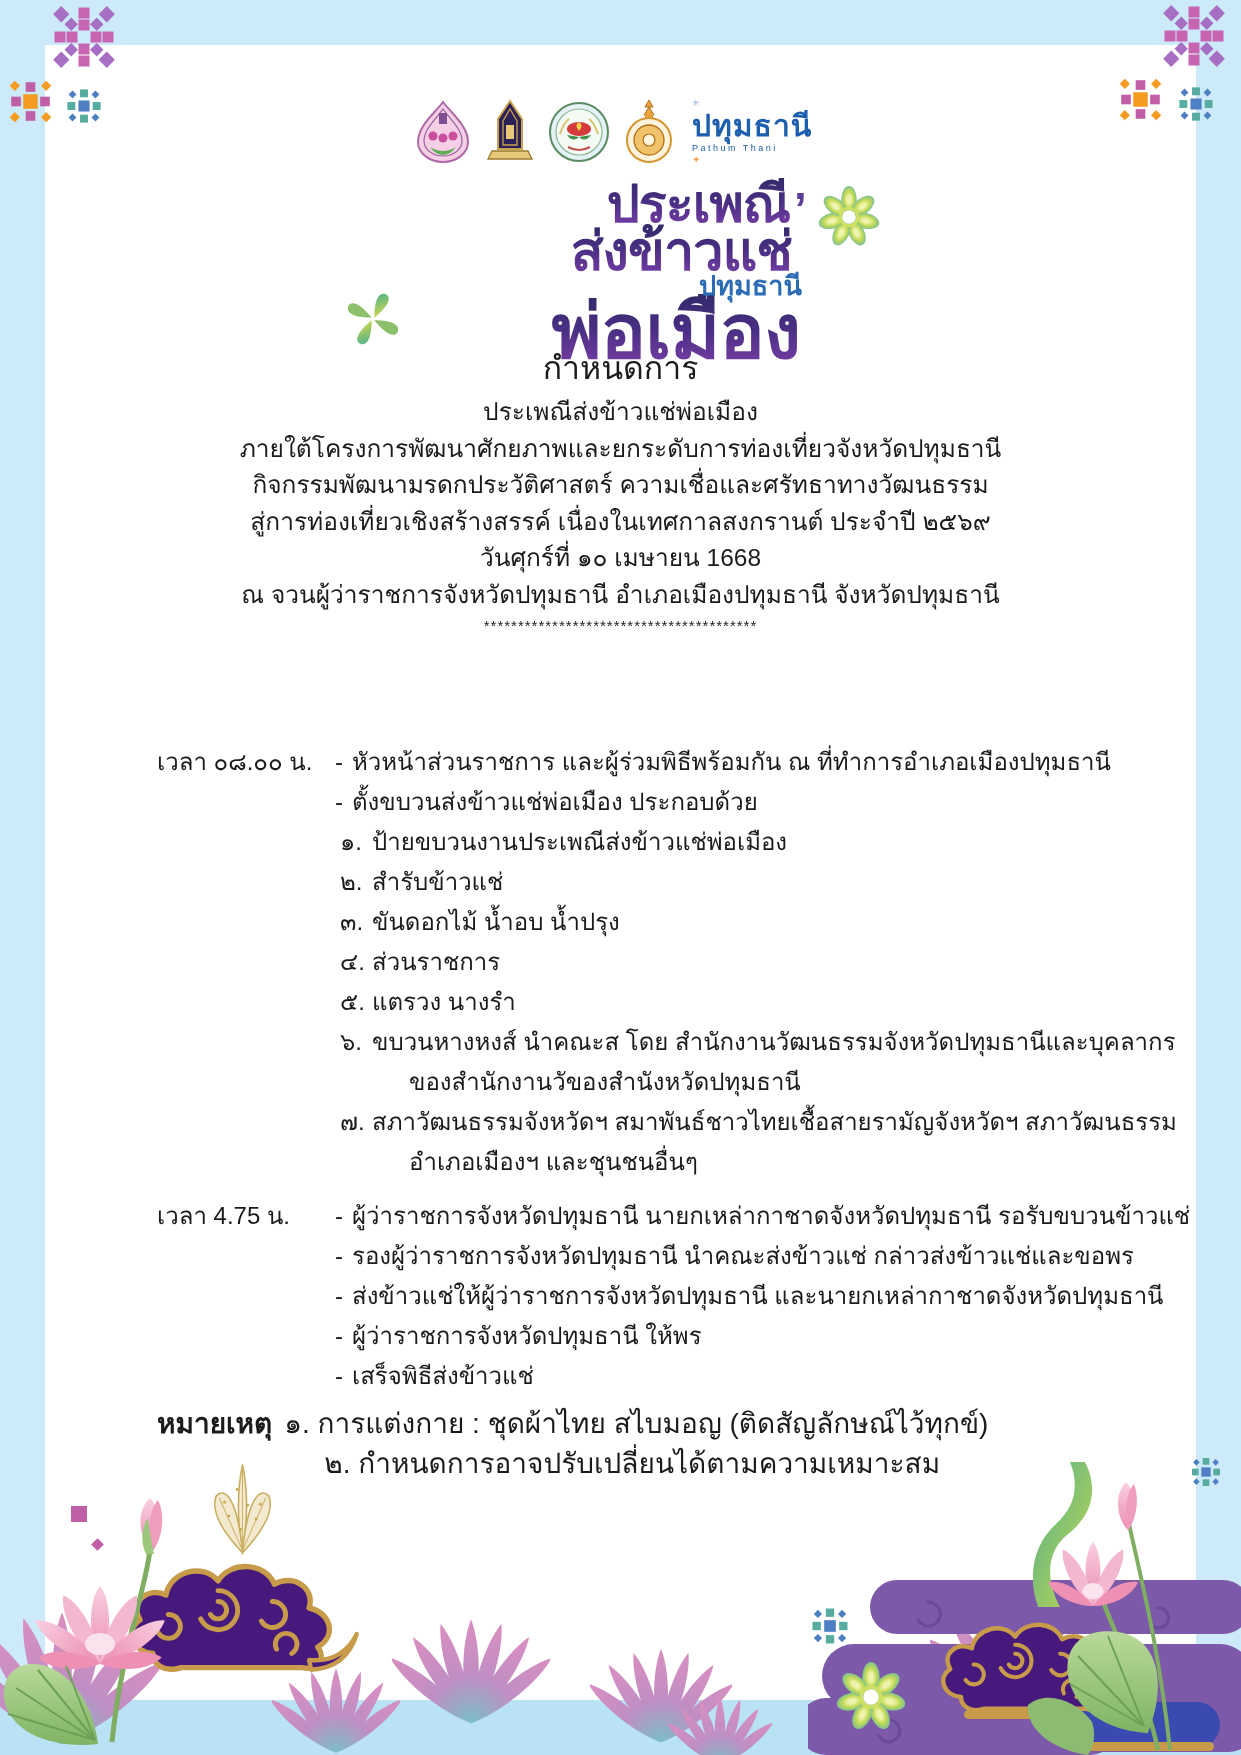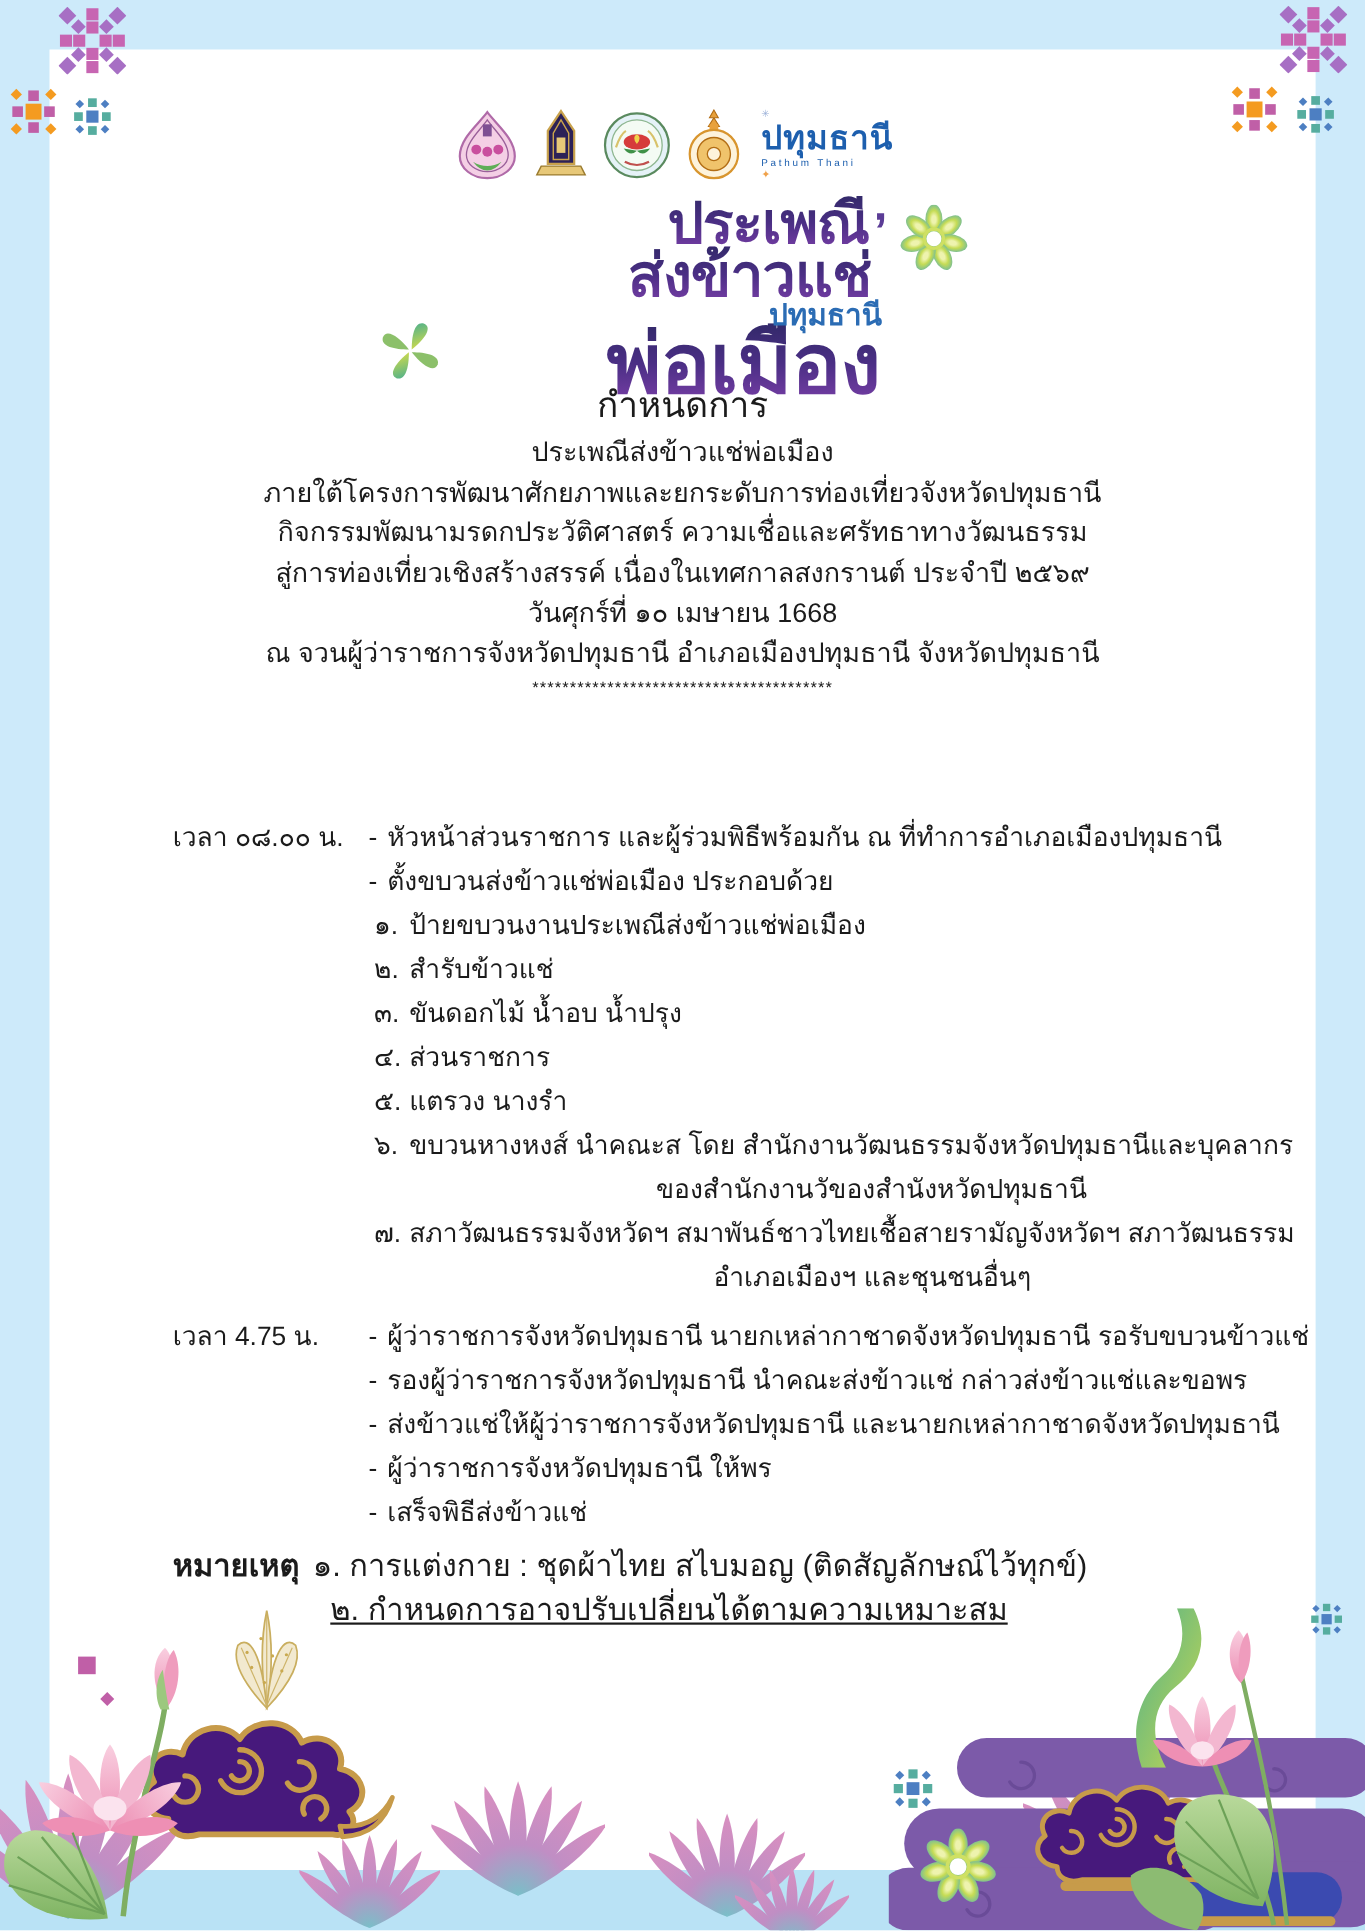--- a/index.html
+++ b/index.html
@@ -37,27 +37,27 @@
   
   .schedule{position:absolute;left:157px;top:742px;width:1040px;font-size:24px;}
   .sched-section{display:flex;align-items:flex-start;margin-bottom:14px;}
   .sched-time{width:178px;flex:none;line-height:40px;}
   .sched-items{flex:1;}
   .sched-item{display:flex;align-items:flex-start;}
   .sched-item .marker{flex:none;line-height:40px;}
   .sched-item.dash .marker{width:17px;}
   .sched-item.numbered{padding-left:5px;}
   .sched-item.numbered .marker{width:32px;}
-  .sched-item .lines div{line-height:40px;text-align:center;}
+  .sched-item .lines div{line-height:40px;}
   .sched-item .lines div.cont{margin-left:37px;}
 
   
   .notes{position:absolute;left:157px;top:1404px;display:flex;font-size:28px;line-height:40px;}
   .notes-label{font-weight:bold;margin-right:12px;}
-  .note-item.second{margin-left:16px;text-decoration:underline;}
+  .note-item.second{margin-left:40px;}
 
   .water{position:absolute;left:0;top:1700px;width:1241px;height:55px;background:#b9e2f5;}
   .pxbit{position:absolute;}
 </style>
 </head>
 <body>
 
 <svg width="0" height="0" style="position:absolute">
   <defs>
     <linearGradient id="gSil" x1="0" y1="0" x2="0" y2="1">

